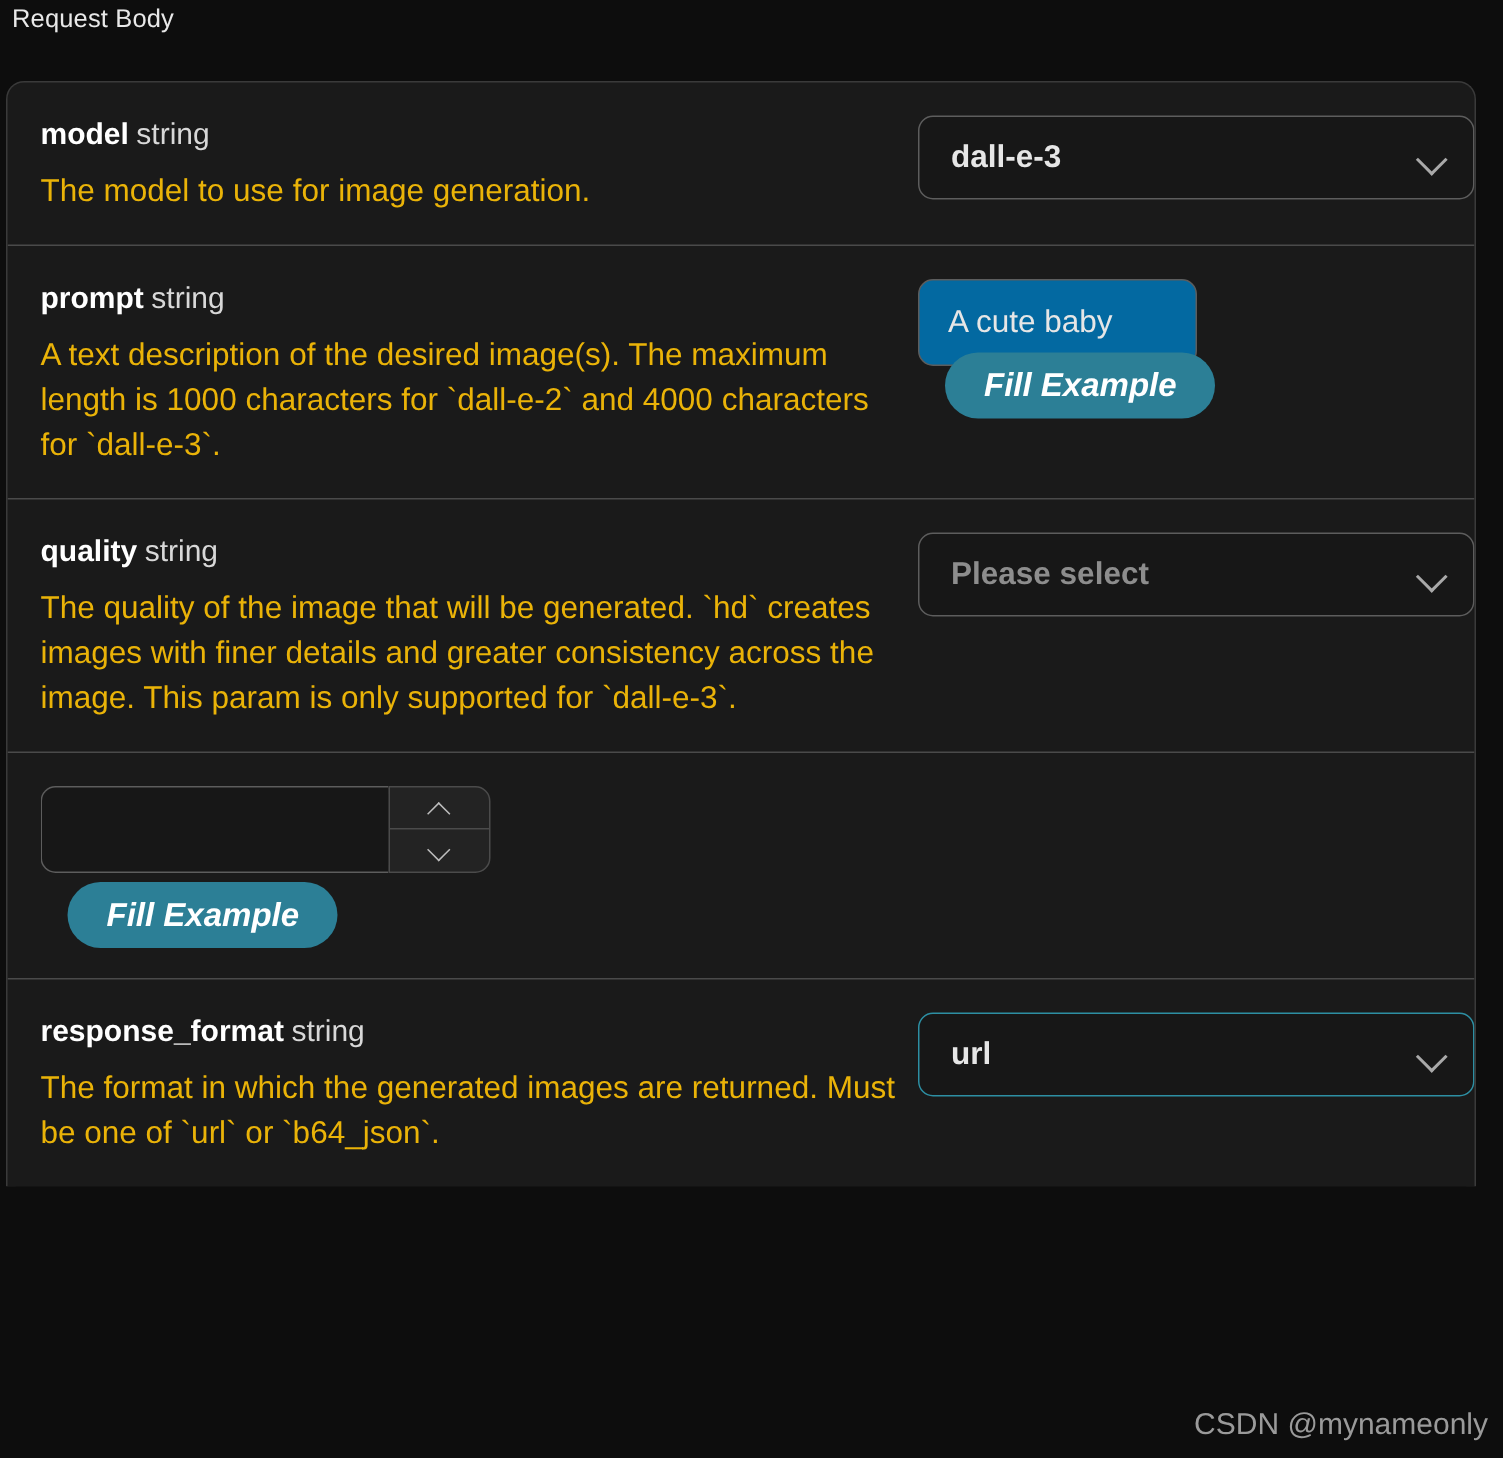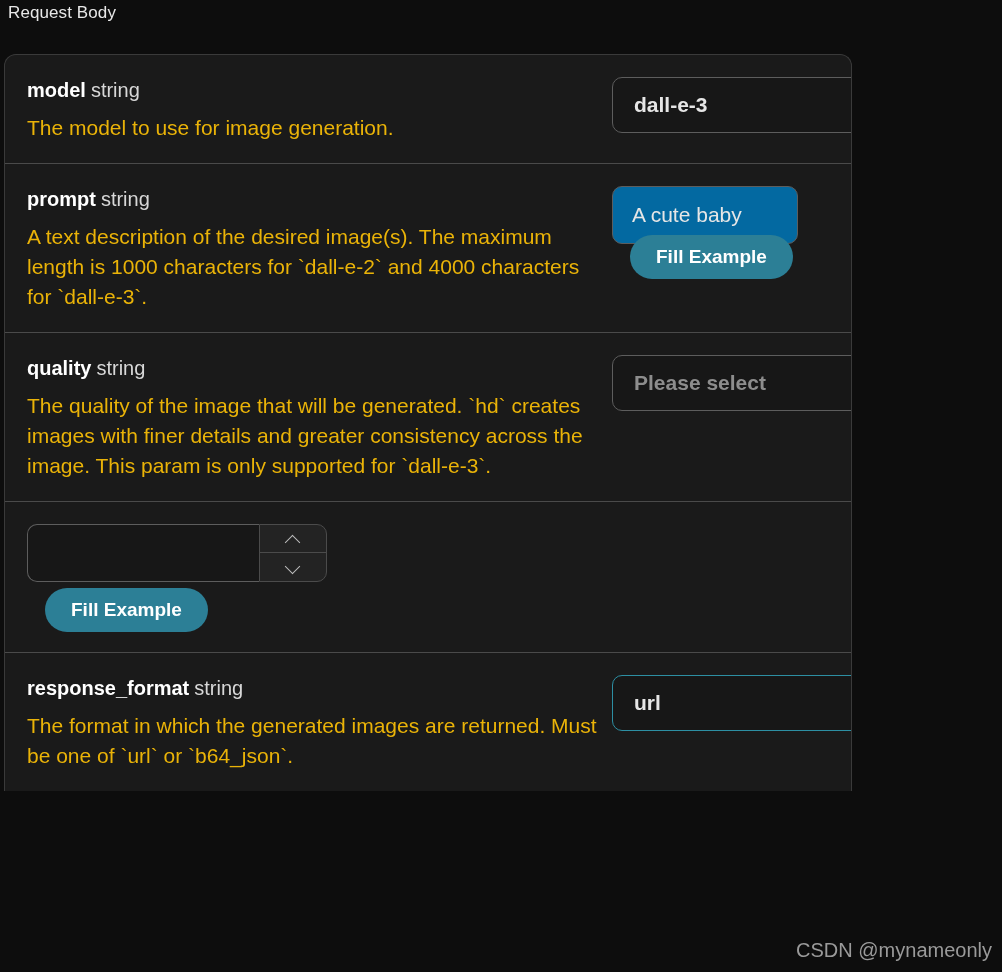--- a/index.html
+++ b/index.html
@@ -28,21 +28,21 @@
     color: #e8e8e8;
     letter-spacing: 0.1px;
     white-space: nowrap;
   }
 
   
   .card {
     position: absolute;
     left: 4px;
     top: 54px;
-    width: 848px;
+    width: 980px;
     background: #1a1a1a;
     border: 1px solid #3a3a3a;
     border-radius: 12px 12px 0 0;
     border-bottom: none;
     overflow: hidden;
   }
 
   .param-row {
     display: flex;
     align-items: flex-start;
@@ -203,26 +203,27 @@
 
   
   .fill-btn {
     display: inline-flex;
     align-items: center;
     justify-content: center;
     height: 44px;
     padding: 0 26px;
     background: #2c7f96;
     color: #ffffff;
-    font-size: 19px;
+    font-size: 22px;
     font-weight: bold;
     border: none;
     border-radius: 22px;
     cursor: pointer;
     font-family: "Liberation Sans", sans-serif;
+    font-style: italic;
   }
 
   .stack-prompt .fill-btn { margin-top: -9px; margin-left: 18px; }
   .stack-n .fill-btn { margin-top: 6px; margin-left: 18px; }
 
   
   .watermark {
     position: absolute;
     right: 10px;
     bottom: 10px;

